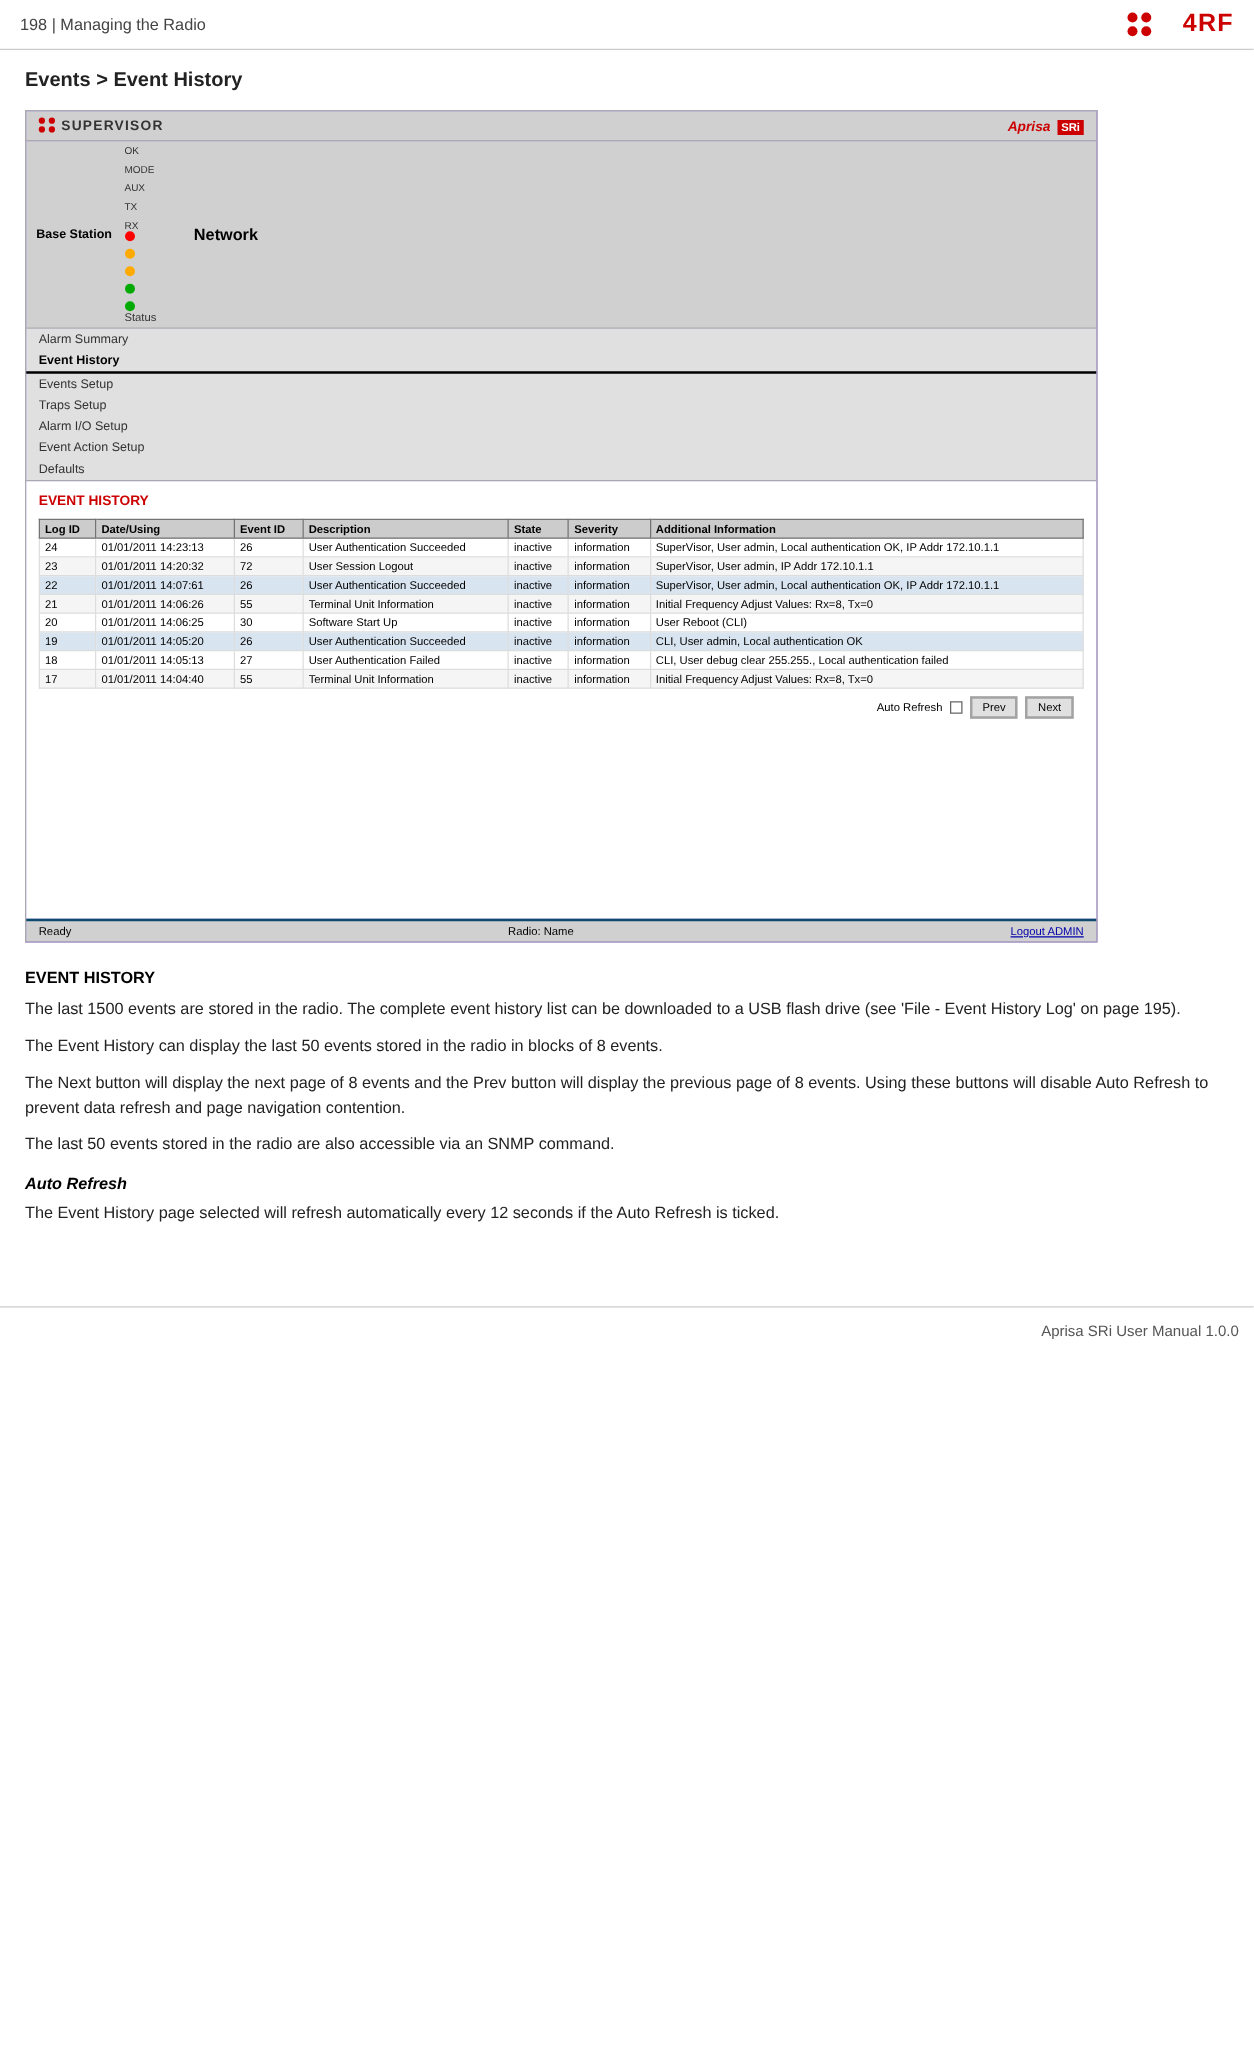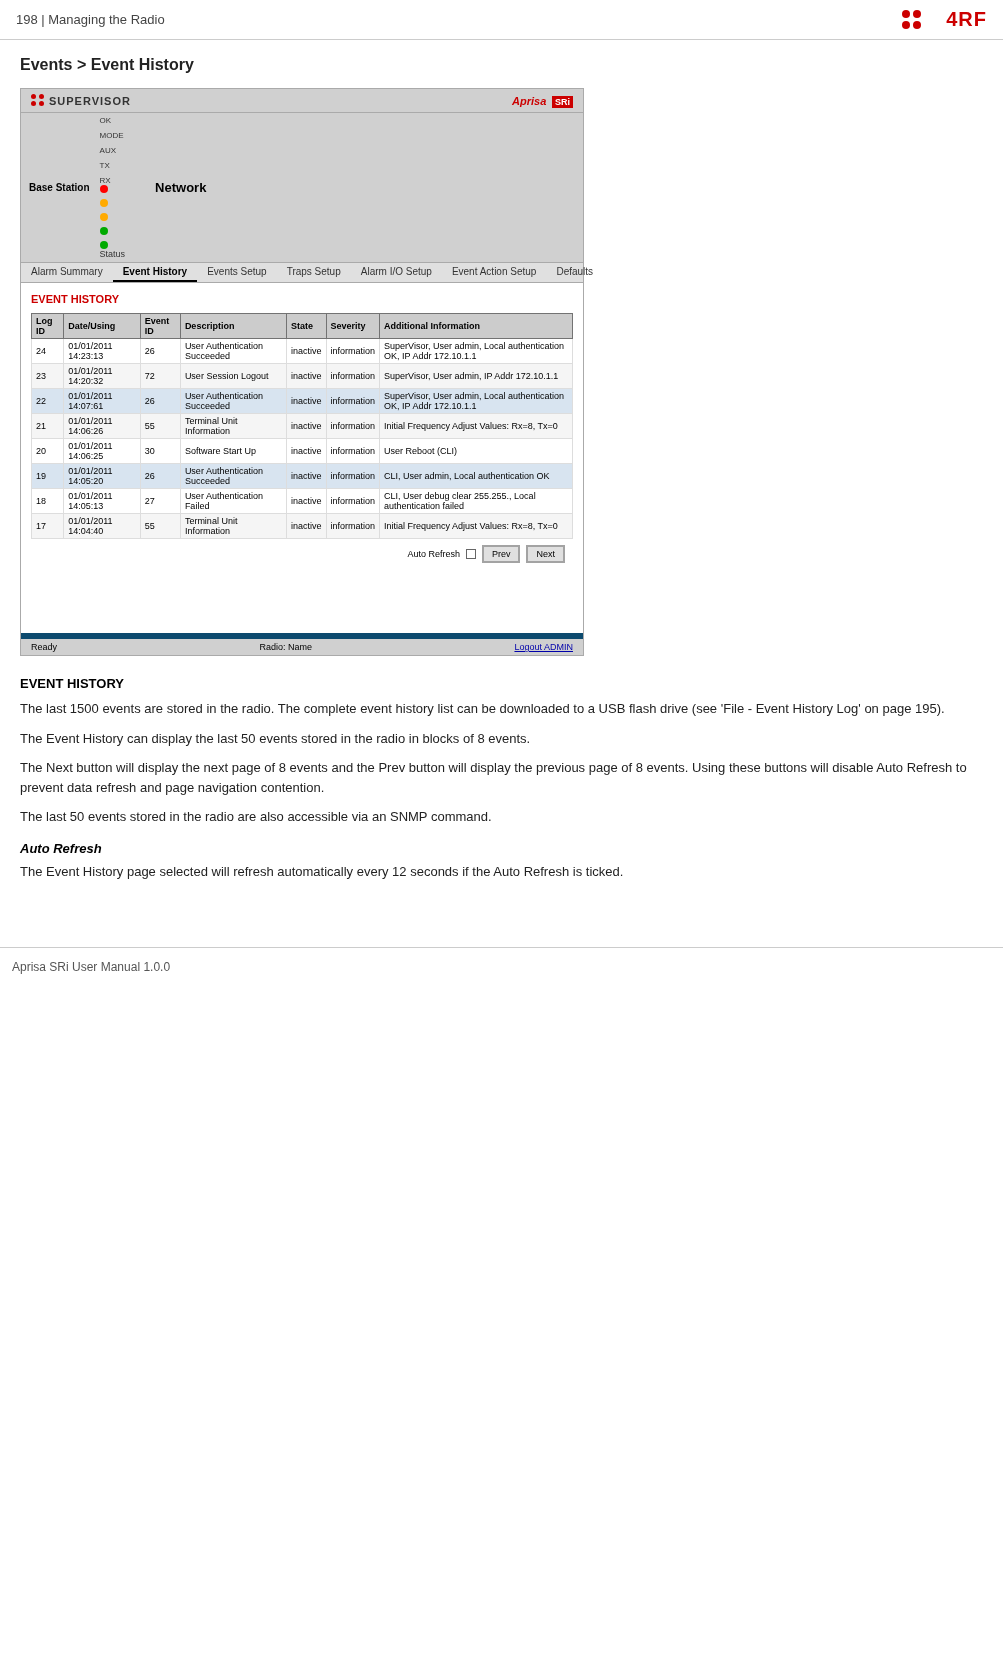--- a/index.html
+++ b/index.html
@@ -61,21 +61,21 @@
       font-size: 16px;
       font-weight: bold;
       margin-bottom: 14px;
       color: #222;
     }
 
     
     .screenshot-box {
       border: 1px solid #aaa;
       background: #8b5cf6;
-      width: 564px;
+      width: 858px;
       margin-bottom: 20px;
     }
 
     
     .supervisor-header {
       background: #d0d0d0;
       display: flex;
       justify-content: space-between;
       align-items: center;
       padding: 4px 10px;
@@ -190,20 +190,21 @@
       color: #fff;
       font-weight: bold;
     }
 
     
     .sub-nav {
       background: #e0e0e0;
       display: flex;
       padding: 0;
       border-bottom: 1px solid #aaa;
+      flex-direction: column;
     }
     .sub-nav-item {
       padding: 3px 10px;
       font-size: 10px;
       color: #333;
       cursor: pointer;
       white-space: nowrap;
     }
     .sub-nav-item.active {
       font-weight: bold;
@@ -279,21 +280,21 @@
       cursor: pointer;
     }
 
     
     .status-footer {
       background: #d0d0d0;
       display: flex;
       justify-content: space-between;
       align-items: center;
       padding: 3px 10px;
-      border-top: 6px solid #0c4a6e;
+      border-top: 2px solid #0c4a6e;
       font-size: 9px;
       gap: 44px;
     }
     .logout-link {
       color: #00a;
       text-decoration: underline;
       font-size: 9px;
       cursor: pointer;
     }
 
@@ -312,21 +313,21 @@
     }
     .italic-title {
       font-style: italic;
       font-weight: bold;
       font-size: 13px;
       margin: 14px 0 6px 0;
     }
 
     
     .page-footer {
-      text-align: left;
+      text-align: right;
       padding: 12px;
       font-size: 12px;
       color: #555;
       border-top: 1px solid #ccc;
       margin-top: 40px;
     }
   </style>
 </head>
 <body>
 

